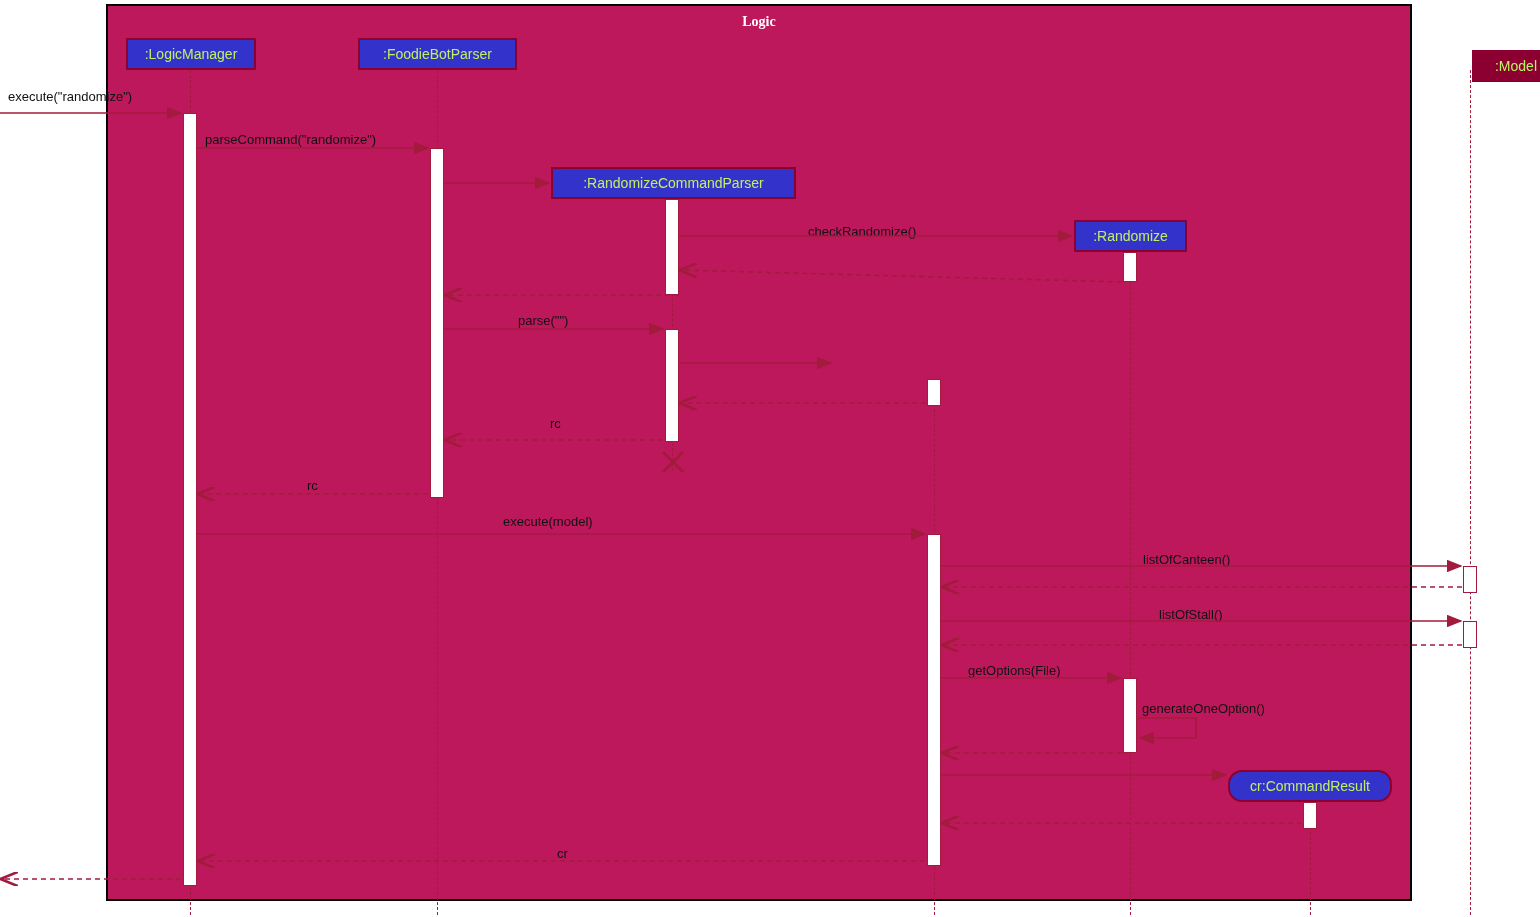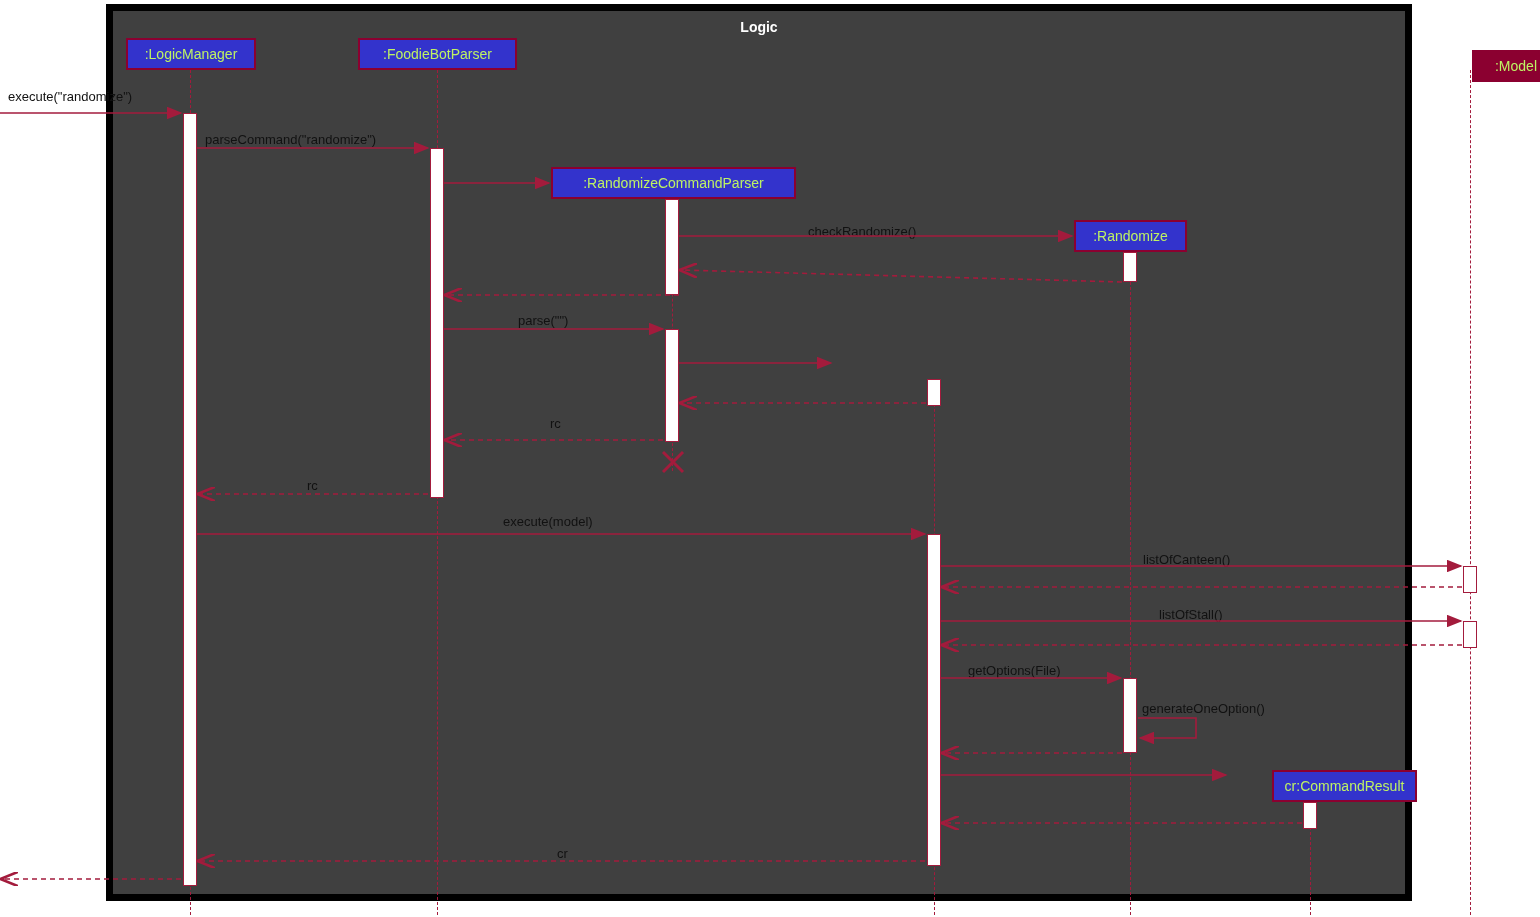--- a/index.html
+++ b/index.html
@@ -1,19 +1,19 @@
 <!DOCTYPE html>
 <html><head>
 <meta charset="utf-8">
 <style>
   html,body{margin:0;padding:0;background:#ffffff;}
   body{width:1540px;height:917px;position:relative;font-family:"Liberation Sans",sans-serif;overflow:hidden;}
   #canvas{position:absolute;left:0;top:0;width:1540px;height:917px;}
   .frame{position:absolute;box-sizing:border-box;}
-  .frame-logic{left:106px;top:4px;width:1306px;height:897px;background:#404040;border:7px solid #000000;}
+  .frame-logic{left:106px;top:4px;width:1306px;height:897px;background:#be185d;border:2px solid #000000;font-family:Liberation Serif, serif;}
   .frame-model{left:1412px;top:4px;width:118px;height:897px;background:#f79aa6;border:1px solid #cf1f4a;}
   .frame-title{position:absolute;top:8px;width:100%;text-align:center;font-weight:bold;font-size:14px;color:#ffffff;}
   .lifeline{position:absolute;width:0;border-left:1px dashed #a31b3c;}
   .box{position:absolute;box-sizing:border-box;background:#3333cc;border:2px solid #8b0030;color:#bef264;font-size:14px;display:flex;align-items:center;justify-content:center;white-space:nowrap;padding:0 8px;height:32px;}
   .box-model{background:#8b0030;border:2px solid #8b0030;}
   .act{position:absolute;box-sizing:border-box;background:#ffffff;border:1.5px solid #a31b3c;width:14px;}
   .lbl{position:absolute;font-size:13px;color:#111111;white-space:nowrap;}
   svg#arrows{position:absolute;left:0;top:0;width:1540px;height:917px;pointer-events:none;}
 </style>
 </head>
@@ -38,21 +38,21 @@
   </div>
   <div class="box" style="left:358px;top:38px;width:159px;">
     <span>:FoodieBotParser</span>
   </div>
   <div class="box" style="left:551px;top:167px;width:245px;">
     <span>:RandomizeCommandParser</span>
   </div>
   <div class="box" style="left:1074px;top:220px;width:113px;">
     <span>:Randomize</span>
   </div>
-  <div class="box" style="left:1272px;top:770px;width:145px;">
+  <div class="box" style="left:1228px;top:770px;width:164px;border-radius:14px;">
     <span>cr:CommandResult</span>
   </div>
   <div class="box box-model" style="left:1472px;top:38px;width:88px;margin-top:12px;">
     <span>:Model</span>
   </div>
 
   <div class="act" style="left:183px;top:113px;height:773px;"></div>
   <div class="act" style="left:430px;top:148px;height:350px;"></div>
   <div class="act" style="left:665px;top:199px;height:96px;"></div>
   <div class="act" style="left:665px;top:329px;height:113px;"></div>

